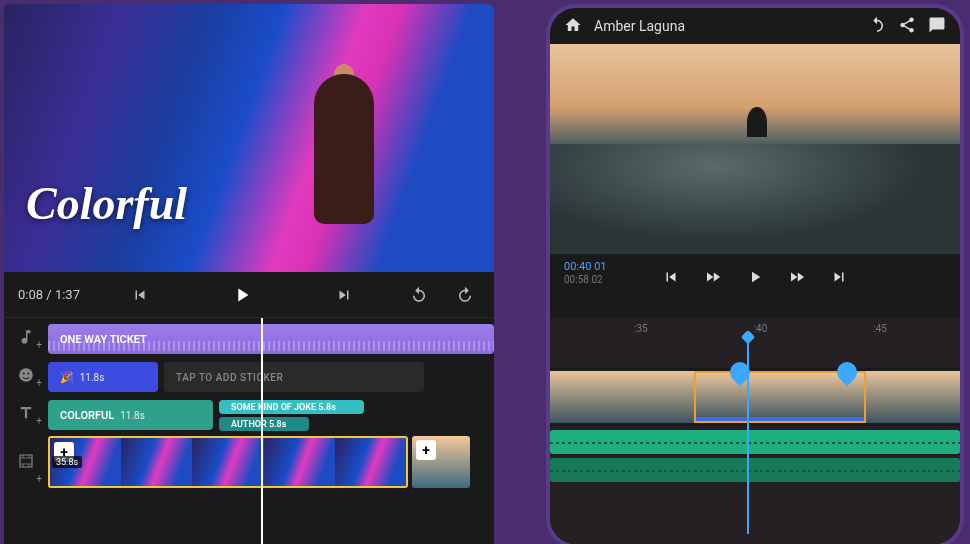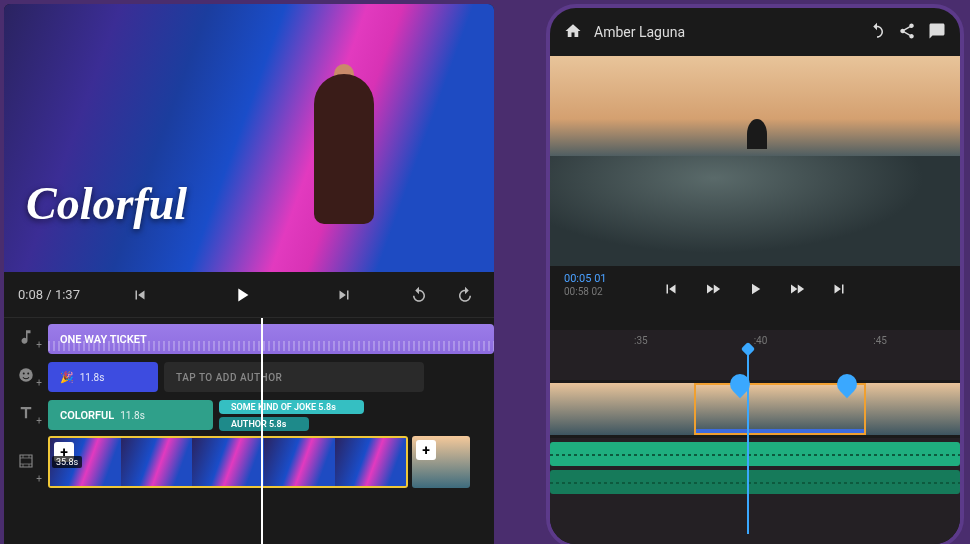--- a/index.html
+++ b/index.html
@@ -40,21 +40,21 @@
 .vclip { position: relative; height: 52px; background: linear-gradient(110deg, #2a2360, #1a4dc9, #e23abf, #1e4bc2); border: 2px solid #f0c838; border-radius: 3px; display: flex; align-items: center; overflow: hidden; cursor: pointer; }
 .vclip .strip { flex: 1; height: 100%; background: linear-gradient(110deg, #2a2360, #1a4dc9 40%, #e23abf 55%, #1e4bc2 80%); }
 .vclip .add { position: absolute; left: 4px; top: 4px; width: 20px; height: 20px; background: #fff; color: #000; border-radius: 3px; display: flex; align-items: center; justify-content: center; font-weight: 700; font-size: 14px; }
 .vclip .dur { position: absolute; left: 2px; bottom: 18px; background: rgba(0,0,0,0.7); color: #fff; font-size: 9px; padding: 1px 4px; border-radius: 2px; }
 .vclip2 { width: 58px; height: 52px; background: linear-gradient(#f5c99a, #3d6b7d); border-radius: 3px; position: relative; cursor: pointer; margin-left: 4px; }
 .vclip2 .add { position: absolute; left: 4px; top: 4px; width: 20px; height: 20px; background: #fff; color: #000; border-radius: 3px; display: flex; align-items: center; justify-content: center; font-weight: 700; font-size: 14px; }
 .ruler { display: flex; align-items: center; gap: 50px; padding: 4px 0 0 0; font-size: 9px; color: #666; }
 .playhead-left { position: absolute; left: 213px; top: 0; bottom: 0; width: 2px; background: #fff; z-index: 5; }
 
 
-.topbar { height: 48px; display: flex; align-items: center; padding: 0 14px; color: #ddd; gap: 12px; font-size: 14px; }
+.topbar { height: 36px; display: flex; align-items: center; padding: 0 14px; color: #ddd; gap: 12px; font-size: 14px; }
 .topbar .proj { flex: 1; }
 .topbar svg { width: 18px; height: 18px; fill: #ddd; }
 .preview-right { width: 100%; height: 210px; background: linear-gradient(180deg, #e8c49a 0%, #d4a070 30%, #3d5560 50%, #2a3a42 80%); position: relative; overflow: hidden; }
 .preview-right .surfer { position: absolute; left: 48%; top: 30%; width: 20px; height: 30px; background: #1a1a1a; border-radius: 50% 50% 0 0; }
 .preview-right .wave { position: absolute; left: 0; right: 0; bottom: 0; height: 110px; background: radial-gradient(ellipse at 40% 20%, #5a6a6a 0%, #2a3538 60%); }
 .controls-right { height: 64px; display: flex; flex-direction: column; padding: 6px 14px; color: #ccc; }
 .timecode { font-size: 11px; line-height: 1.2; }
 .timecode .cur { color: #4aa0ff; }
 .timecode .tot { color: #777; font-size: 10px; }
 .transport { display: flex; justify-content: center; gap: 24px; margin-top: -18px; }
@@ -145,21 +145,21 @@
     </div>
     <div class="tracks">
       <div class="playhead-left"></div>
       <div class="track">
         <div class="clip clip-music">
             <span>ONE WAY TICKET</span>
           </div>
       </div>
       <div class="track">
         <div class="clip clip-sticker">🎉 <span class="sub">11.8s</span></div>
-        <div class="clip clip-addsticker">TAP TO ADD AUTHOR</div>
+        <div class="clip clip-addsticker">TAP TO ADD STICKER</div>
       </div>
       <div class="track">
         <div class="clip clip-text1">
             <span>COLORFUL</span>
             <span class="sub">11.8s</span>
           </div>
         <div class="stack">
           <div class="clip clip-text2"><span>SOME KIND OF JOKE</span>&nbsp;<span>5.8s</span></div>
           <div class="clip clip-text3"><span>AUTHOR</span>&nbsp;<span>5.8s</span></div>
         </div>
@@ -199,21 +199,21 @@
     <span><svg viewBox="0 0 24 24">
           <path d="M20 2H4c-1.1 0-2 .9-2 2v18l4-4h14c1.1 0 2-.9 2-2V4c0-1.1-.9-2-2-2z"></path>
         </svg></span>
   </div>
   <div class="preview-right">
     <div class="wave"></div>
       <div class="surfer"></div>
   </div>
   <div class="controls-right">
     <div class="timecode">
-      <span class="cur"><span>00:05</span> <span>01</span></span><br>
+      <span class="cur"><span>00:40</span> <span>01</span></span><br>
       <span class="tot"><span>00:58</span> <span>02</span></span>
     </div>
     <div class="transport">
       <span class="tb"><svg viewBox="0 0 24 24">
             <path d="M6 6h2v12H6zm3.5 6l8.5 6V6z"></path>
           </svg></span>
       <span class="tb"><svg viewBox="0 0 24 24">
             <path d="M11 18V6l-8.5 6zM11.5 12l8.5 6V6z" transform="scale(-1,1) translate(-24,0)"></path>
           </svg></span>
       <span class="tb"><svg viewBox="0 0 24 24">

